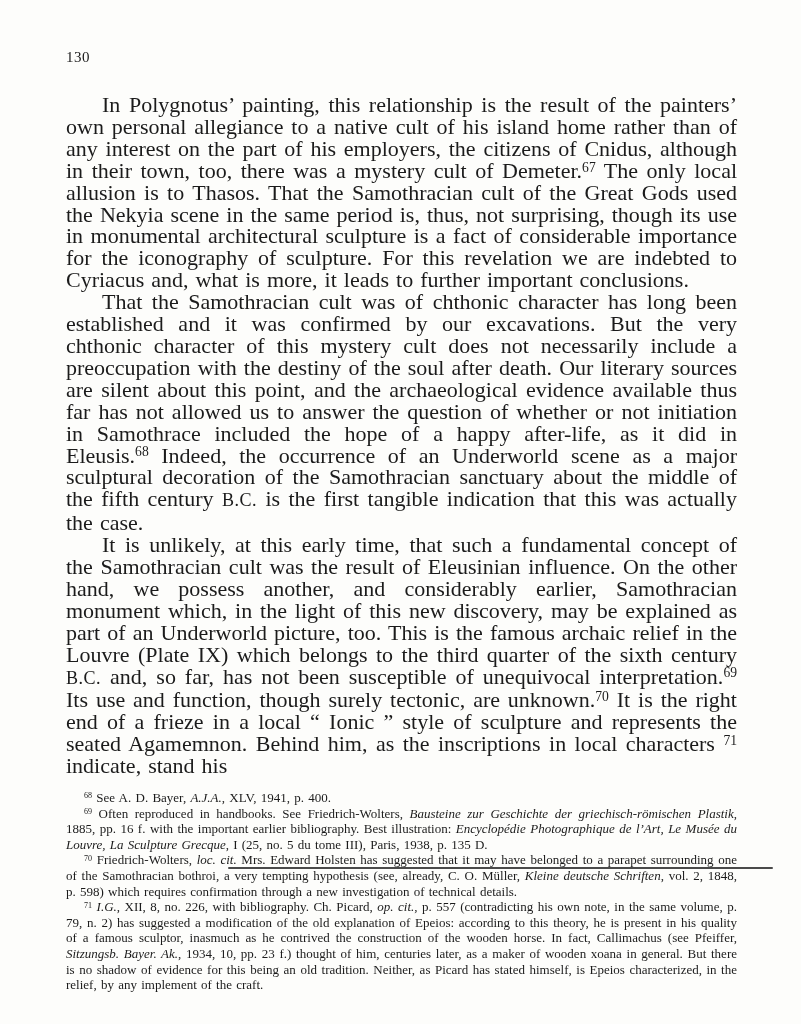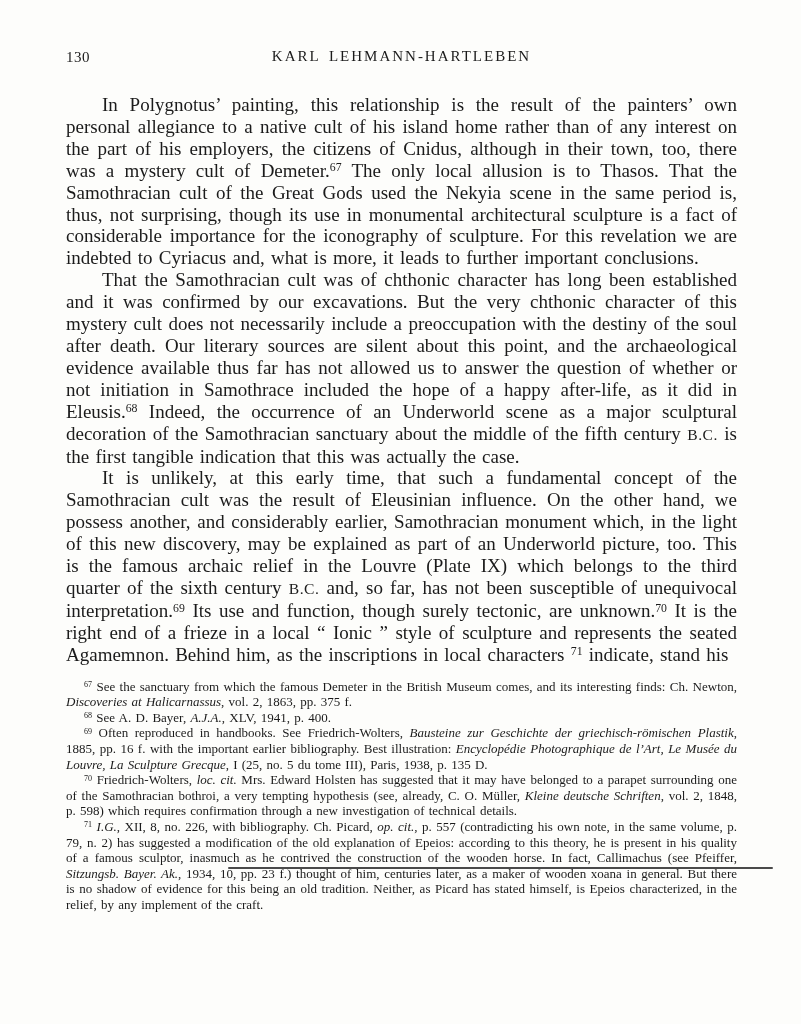--- a/index.html
+++ b/index.html
@@ -30,21 +30,21 @@
     letter-spacing: 0.5px;
   }
   .running-head {
     display: block;
     text-align: center;
     font-size: 15px;
     letter-spacing: 2px;
     word-spacing: 3px;
   }
   .body-text p {
-    font-size: 19px;
+    font-size: 22px;
     line-height: 21.9px;
     text-align: justify;
     text-indent: 36px;
     word-spacing: 1.5px;
   }
   .footnotes {
     margin-top: 13px;
   }
   .footnotes p {
     font-size: 13px;
@@ -73,31 +73,29 @@
     opacity: 0.85;
   }
 </style>
 </head>
 <body>
 
 <div class="page">
 
   <div class="page-header">
     <span class="page-number">130</span>
-    <span class="running-head">KARL LEHMANN-HARTLEBEN</span>
   </div>
 
   <div class="body-text">
     <p><span>In Polygnotus’ painting, this relationship is the result of the painters’ own personal allegiance to a native cult of his island home rather than of any interest on the part of his employers, the citizens of Cnidus, although in their town, too, there was a mystery cult of Demeter.</span><sup>67</sup><span> The only local allusion is to Thasos. That the Samothracian cult of the Great Gods used the Nekyia scene in the same period is, thus, not surprising, though its use in monumental architectural sculpture is a fact of considerable importance for the iconography of sculpture. For this revelation we are indebted to Cyriacus and, what is more, it leads to further important conclusions.</span></p>
     <p><span>That the Samothracian cult was of chthonic character has long been established and it was confirmed by our excavations. But the very chthonic character of this mystery cult does not necessarily include a preoccupation with the destiny of the soul after death. Our literary sources are silent about this point, and the archaeological evidence available thus far has not allowed us to answer the question of whether or not initiation in Samothrace included the hope of a happy after-life, as it did in Eleusis.</span><sup>68</sup><span> Indeed, the occurrence of an Underworld scene as a major sculptural decoration of the Samothracian sanctuary about the middle of the fifth century </span><span class="sc">B.C.</span><span> is the first tangible indication that this was actually the case.</span></p>
     <p><span>It is unlikely, at this early time, that such a fundamental concept of the Samothracian cult was the result of Eleusinian influence. On the other hand, we possess another, and considerably earlier, Samothracian monument which, in the light of this new discovery, may be explained as part of an Underworld picture, too. This is the famous archaic relief in the Louvre (Plate IX) which belongs to the third quarter of the sixth century </span><span class="sc">B.C.</span><span> and, so far, has not been susceptible of unequivocal interpretation.</span><sup>69</sup><span> Its use and function, though surely tectonic, are unknown.</span><sup>70</sup><span> It is the right end of a frieze in a local “ Ionic ” style of sculpture and represents the seated Agamemnon. Behind him, as the inscriptions in local characters </span><sup>71</sup><span> indicate, stand his</span></p>
   </div>
 
   <div class="footnotes">
-    <p><sup>67</sup><span> See the sanctuary from which the famous Demeter in the British Museum comes, and its interesting finds: Ch. Newton, </span><span class="i">Discoveries at Halicarnassus</span><span>, vol. 2, 1863, pp. 375 f.</span></p>
     <p><sup>68</sup><span> See A. D. Bayer, </span><span class="i">A.J.A.</span><span>, XLV, 1941, p. 400.</span></p>
     <p><sup>69</sup><span> Often reproduced in handbooks. See Friedrich-Wolters, </span><span class="i">Bausteine zur Geschichte der griechisch-römischen Plastik</span><span>, 1885, pp. 16 f. with the important earlier bibliography. Best illustration: </span><span class="i">Encyclopédie Photographique de l’Art, Le Musée du Louvre, La Sculpture Grecque</span><span>, I (25, no. 5 du tome III), Paris, 1938, p. 135 D.</span></p>
     <p><sup>70</sup><span> Friedrich-Wolters, </span><span class="i">loc. cit.</span><span> Mrs. Edward Holsten has suggested that it may have belonged to a parapet surrounding one of the Samothracian bothroi, a very tempting hypothesis (see, already, C. O. Müller, </span><span class="i">Kleine deutsche Schriften</span><span>, vol. 2, 1848, p. 598) which requires confirmation through a new investigation of technical details.</span></p>
     <p><sup>71</sup><span> </span><span class="i">I.G.</span><span>, XII, 8, no. 226, with bibliography. Ch. Picard, </span><span class="i">op. cit.</span><span>, p. 557 (contradicting his own note, in the same volume, p. 79, n. 2) has suggested a modification of the old explanation of Epeios: according to this theory, he is present in his quality of a famous sculptor, inasmuch as he contrived the construction of the wooden horse. In fact, Callimachus (see Pfeiffer, </span><span class="i">Sitzungsb. Bayer. Ak.</span><span>, 1934, 10, pp. 23 f.) thought of him, centuries later, as a maker of wooden xoana in general. But there is no shadow of evidence for this being an old tradition. Neither, as Picard has stated himself, is Epeios characterized, in the relief, by any implement of the craft.</span></p>
   </div>
 
   <div class="scan-edge-artifact"></div>
 
 </div>
 

